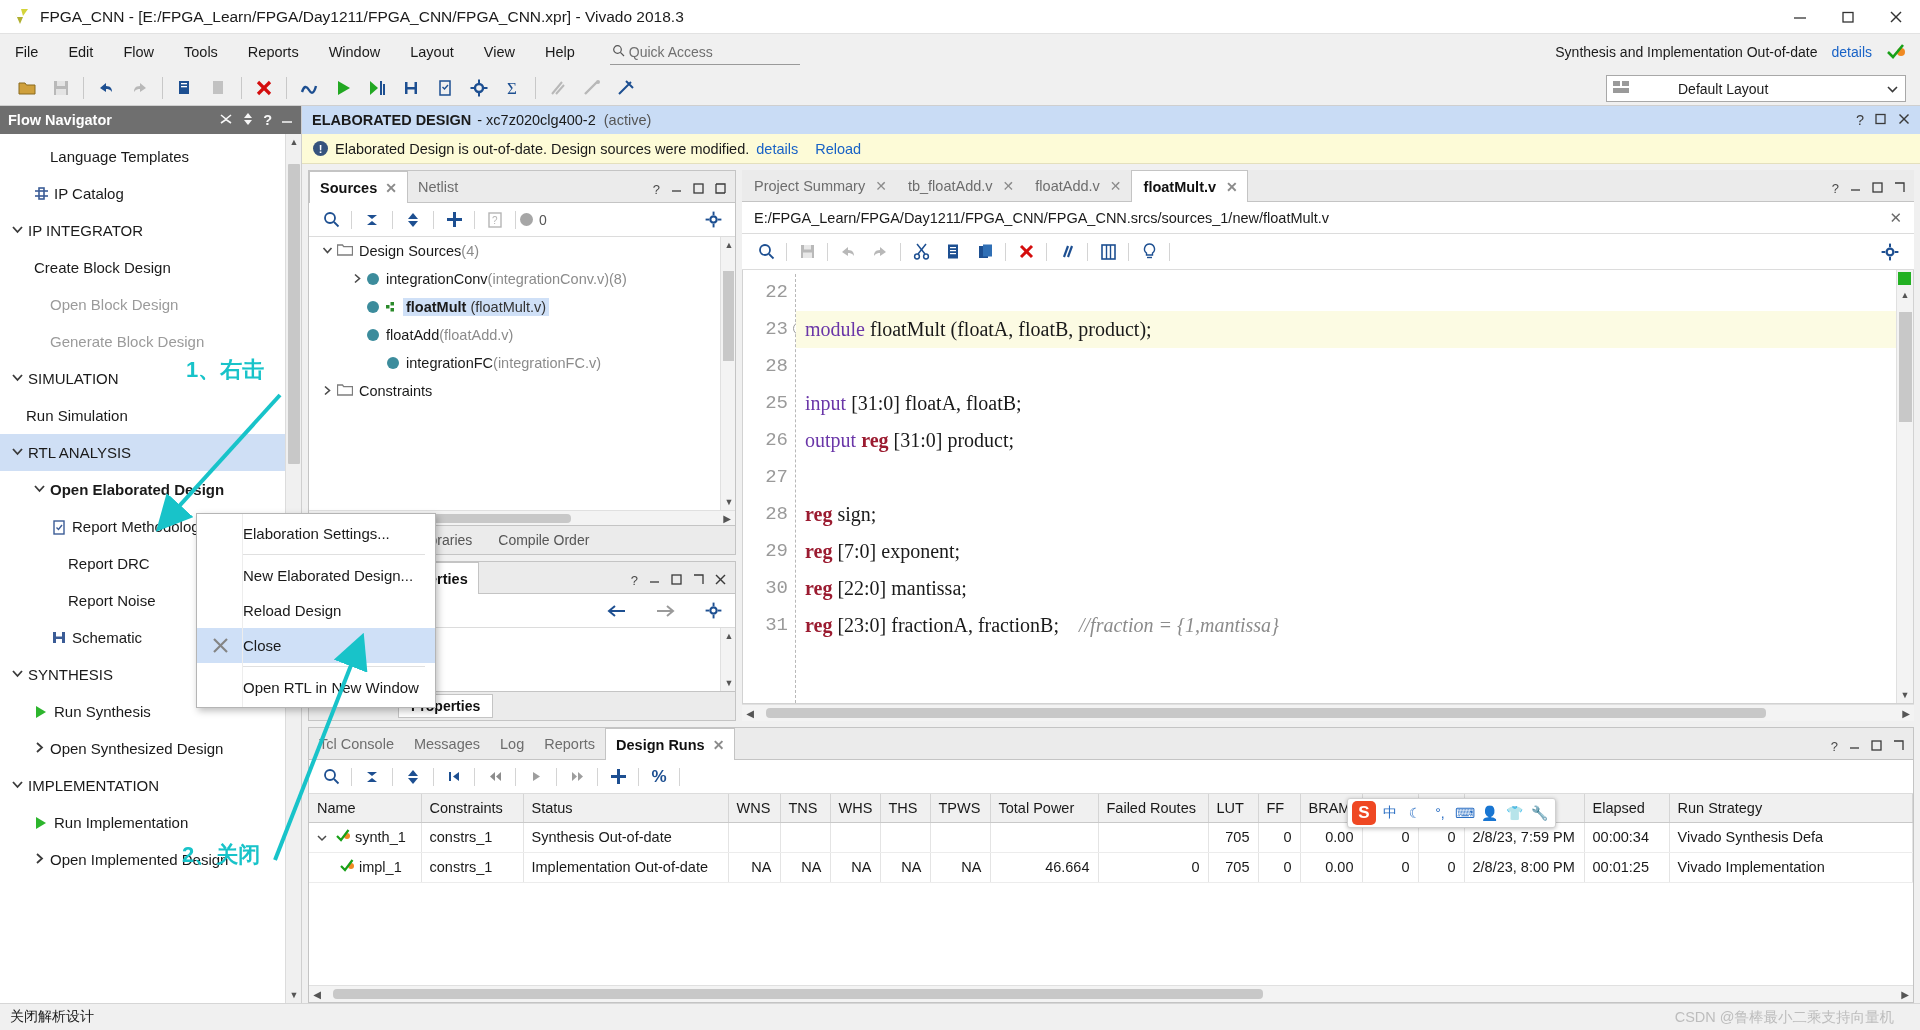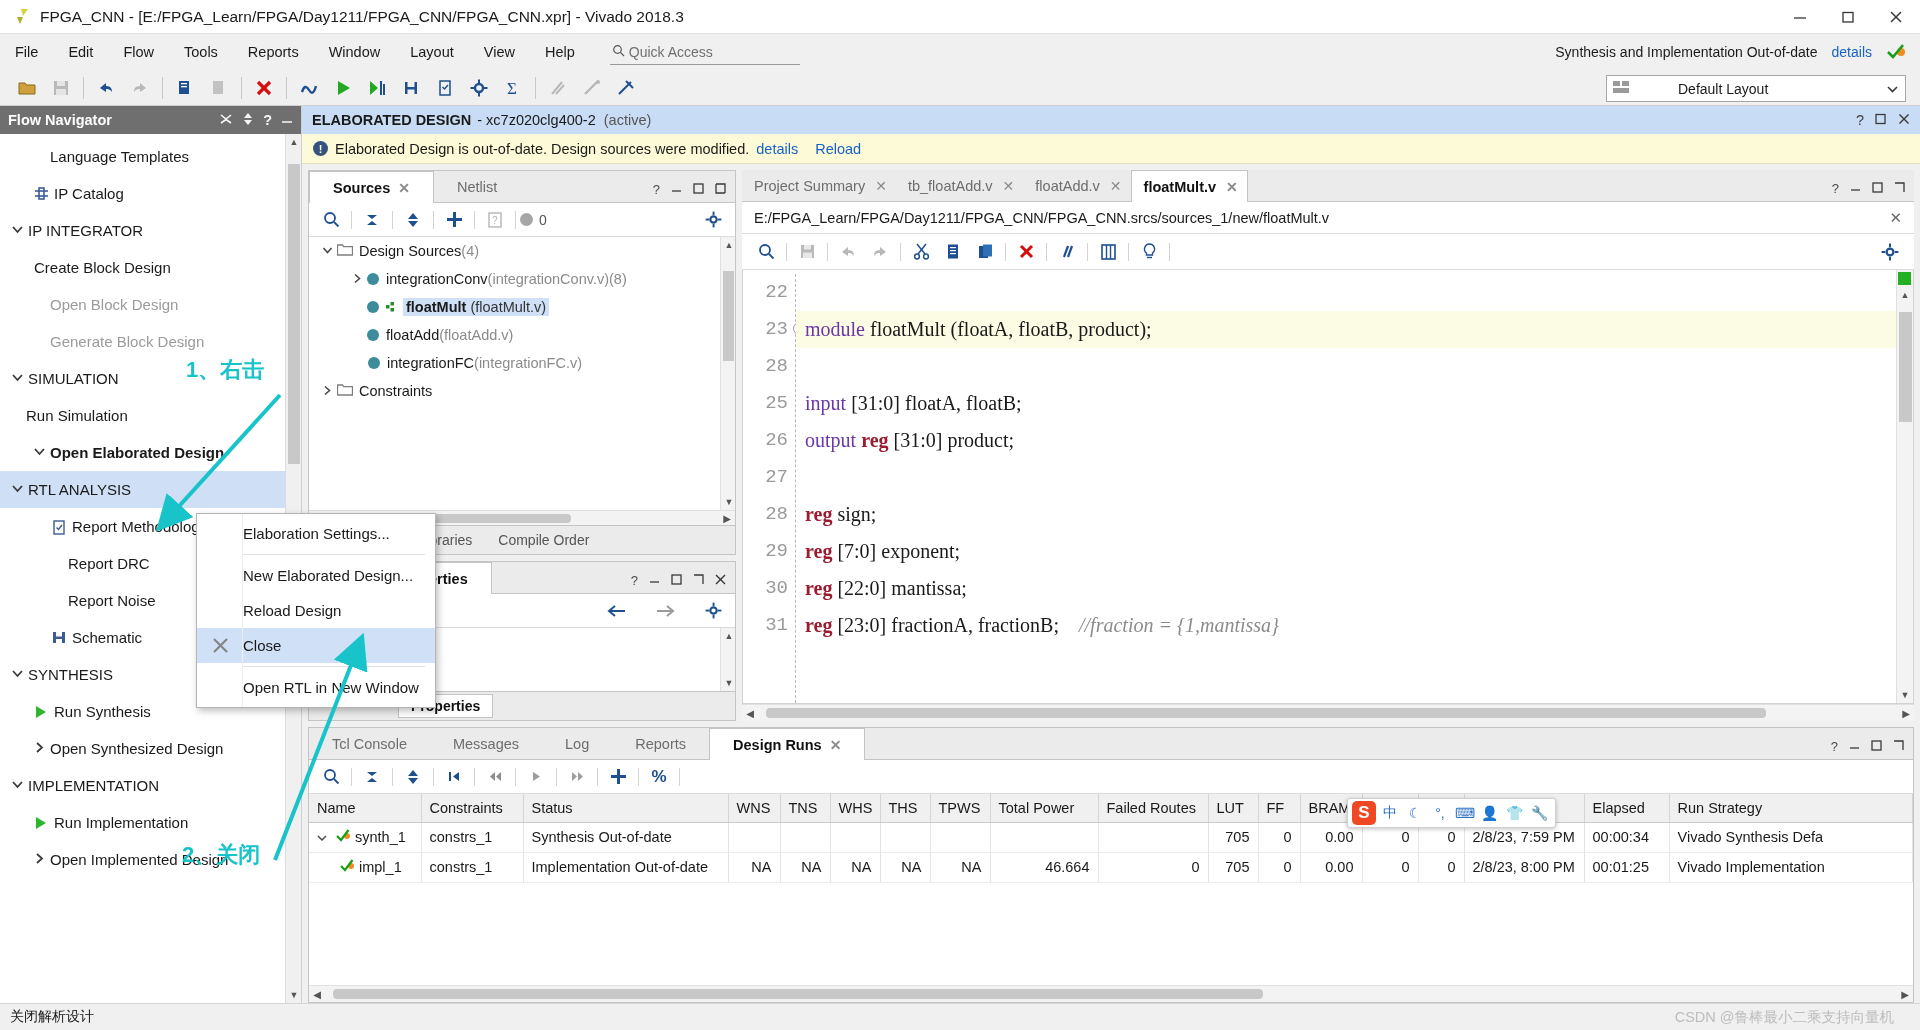--- a/index.html
+++ b/index.html
@@ -110,21 +110,21 @@
 
   .workarea { flex:1; display:flex; padding:6px 6px 0 6px; gap:6px; min-height:0; }
   .left-col { width:428px; display:flex; flex-direction:column; gap:6px; min-width:0; }
 
   .panel { background:#fff; border:1px solid #c4c4c4; display:flex; flex-direction:column; min-height:0;}
   .panel-tabs {
     height:32px; background:#ebebeb; display:flex; align-items:flex-end;
     border-bottom:1px solid #c4c4c4; position:relative;
   }
   .ptab {
-    height:31px; display:flex; align-items:center; padding:0 23px; font-size:14.5px;
+    height:31px; display:flex; align-items:center; padding:0 10px; font-size:14.5px;
     color:#6d6d6d; background:#ebebeb; gap:8px;
   }
   .ptab.active { background:#fff; color:#111; font-weight:bold;
     border-left:1px solid #c4c4c4; border-right:1px solid #c4c4c4; border-top:1px solid #c4c4c4;
     margin-bottom:-1px; height:32px; }
   .ptab .x { color:#8b8b8b; font-size:14px; }
   .panel-ctl { margin-left:auto; display:flex; align-items:center; gap:11px;
     padding:0 9px 5px 0; color:#4a4a4a; font-size:13px; }
 
   .ptoolbar {
@@ -493,31 +493,31 @@
         </div>
         <div class="fn-row" style="padding-left: 8px;">
           <span class="fn-caret"><svg width="13" height="11" viewBox="0 0 13 11">
               <path d="M2 3 L6.5 8 L11 3" fill="none" stroke="#3a3a3a" stroke-width="1.8"></path>
             </svg></span>
           <span class="fn-label">SIMULATION</span>
         </div>
         <div class="fn-row" style="padding-left: 24px;">
           <span class="fn-label">Run Simulation</span>
         </div>
+        <div class="fn-row selected" style="padding-left: 8px;">
+          <span class="fn-caret"><svg width="13" height="11" viewBox="0 0 13 11">
+              <path d="M2 3 L6.5 8 L11 3" fill="none" stroke="#3a3a3a" stroke-width="1.8"></path>
+            </svg></span>
+          <span class="fn-label">RTL ANALYSIS</span>
+        </div>
         <div class="fn-row bold" style="padding-left: 30px;">
           <span class="fn-caret"><svg width="13" height="11" viewBox="0 0 13 11">
               <path d="M2 3 L6.5 8 L11 3" fill="none" stroke="#3a3a3a" stroke-width="1.8"></path>
             </svg></span>
           <span class="fn-label">Open Elaborated Design</span>
-        </div>
-        <div class="fn-row selected" style="padding-left: 8px;">
-          <span class="fn-caret"><svg width="13" height="11" viewBox="0 0 13 11">
-              <path d="M2 3 L6.5 8 L11 3" fill="none" stroke="#3a3a3a" stroke-width="1.8"></path>
-            </svg></span>
-          <span class="fn-label">RTL ANALYSIS</span>
         </div>
         <div class="fn-row" style="padding-left: 48px;">
           <span class="fn-ico">
             <svg width="14" height="16" viewBox="0 0 14 16">
               <rect x="2" y="2" width="10" height="13" fill="none" stroke="#3b5c96" stroke-width="1.4"></rect>
               <path d="M4.5 8.5 l2 2 l3.5-4.5" fill="none" stroke="#3b5c96" stroke-width="1.4"></path>
             </svg>
           </span>
           <span class="fn-label">Report Methodology</span>
         </div>
@@ -721,21 +721,21 @@
                     <rect x="4.5" y="7" width="3.5" height="3.5" fill="#2a8a2a"></rect>
                   </svg></span>
                 <span class="tname-hl">floatMult <span class="tfile" style="font-weight:normal;color:#333">(floatMult.v)</span></span>
               </div>
               <div class="tnode" style="padding-left: 38px;">
                 <span class="tcaret"></span>
                 <span class="tdot"></span>
                 <span>floatAdd</span> 
                 <span class="tfile">(floatAdd.v)</span>
               </div>
-              <div class="tnode" style="padding-left: 39px;">
+              <div class="tnode" style="padding-left: 58px;">
                 <span class="tcaret"></span>
                 <span class="tdot"></span>
                 <span>integrationFC</span> 
                 <span class="tfile">(integrationFC.v)</span>
               </div>
               <div class="tnode" style="padding-left: 8px;">
                 <span class="tcaret"><svg width="9" height="11" viewBox="0 0 9 11">
                     <path d="M2 1.5 L6.5 5.5 L2 9.5" fill="none" stroke="#4a4a4a" stroke-width="1.6"></path>
                   </svg></span>
                 <span class="tfolder"><svg width="16" height="13" viewBox="0 0 16 13">

